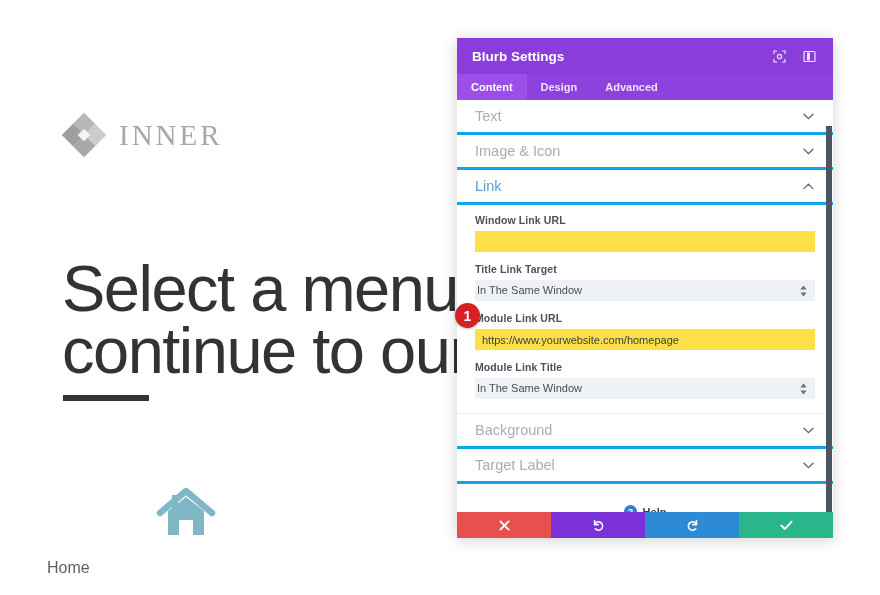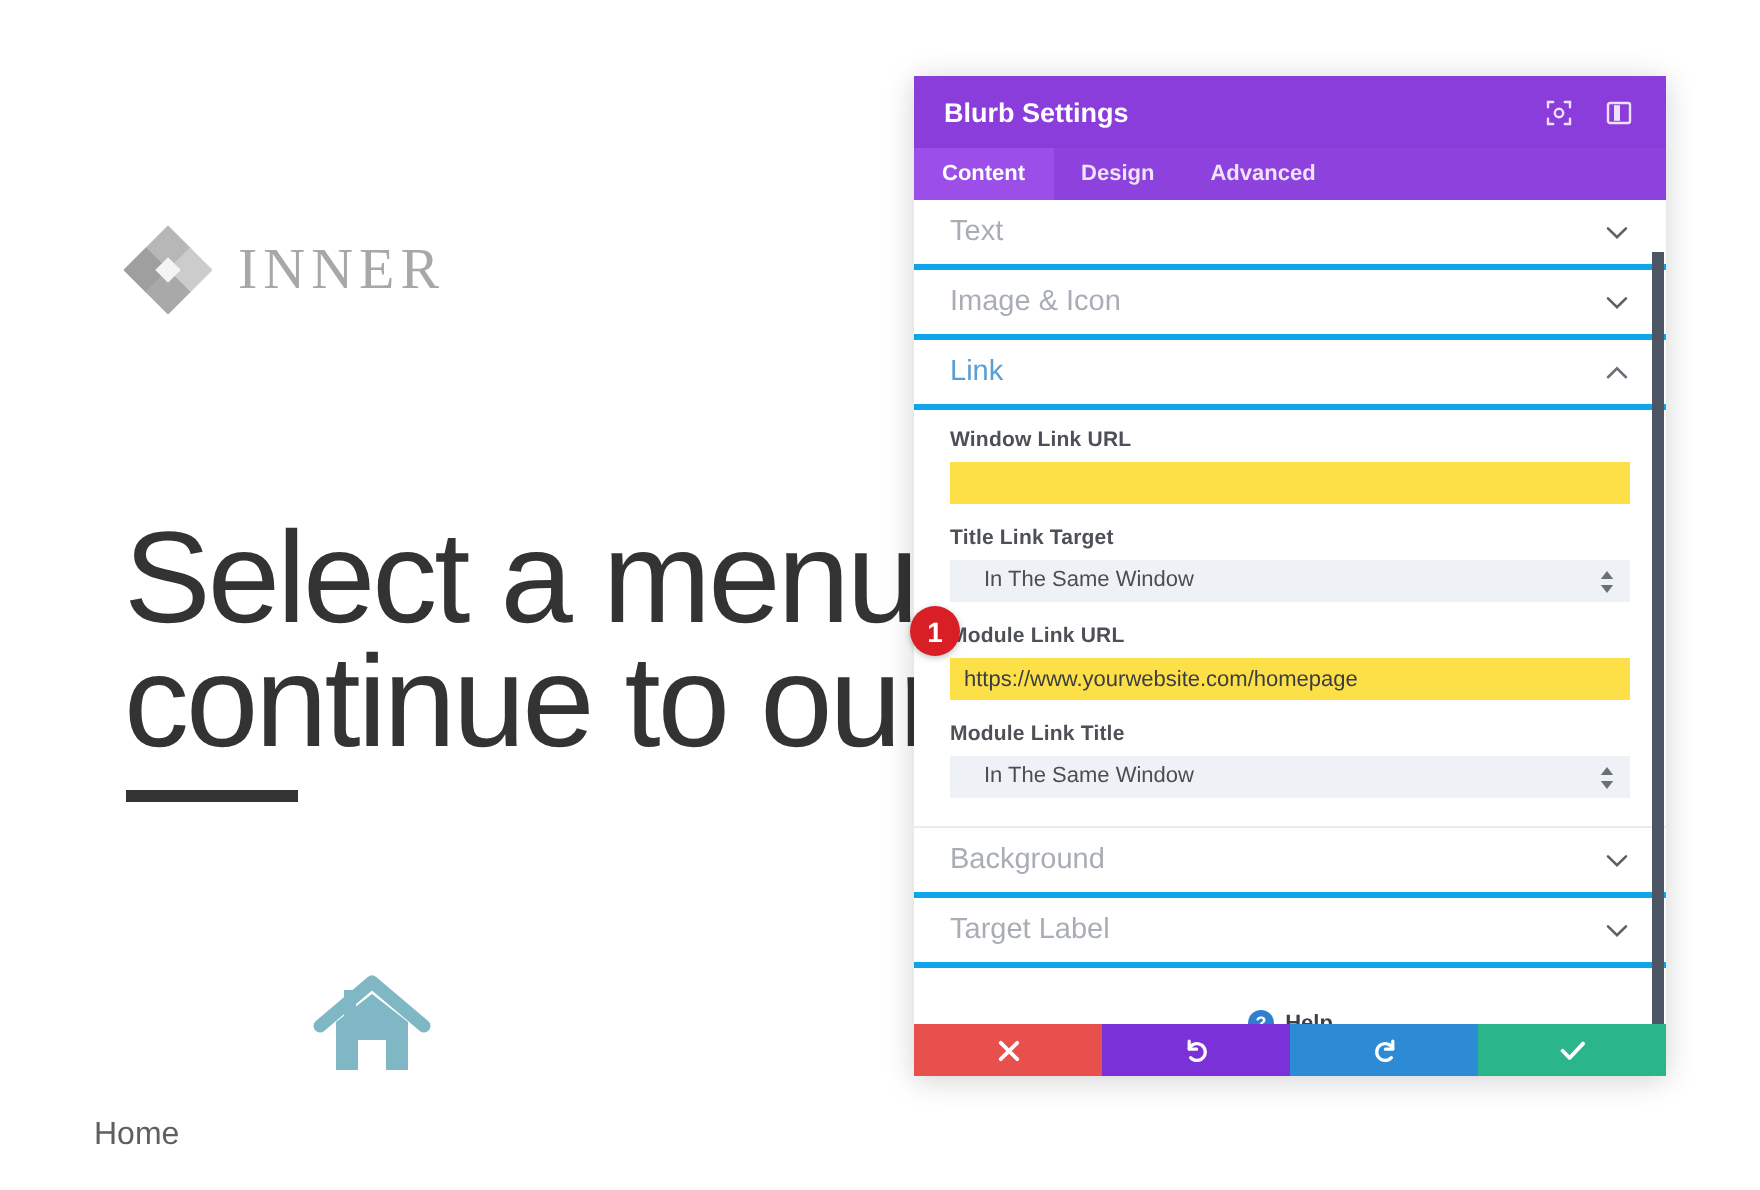--- a/index.html
+++ b/index.html
@@ -201,21 +201,21 @@
   .select-wrap {
     position: relative;
     width: 100%;
     height: 21px;
     background: #eef2f7;
   }
   .select-value {
     font-size: 11px;
     color: #4a4d53;
     line-height: 21px;
-    padding: 0 22px 0 17px;
+    padding: 0 22px 0 2px;
     white-space: nowrap;
     overflow: hidden;
   }
   .stepper {
     position: absolute;
     right: 7px; top: 50%;
     transform: translateY(-50%);
     width: 9px; height: 13px;
     color: #6b7076;
   }

